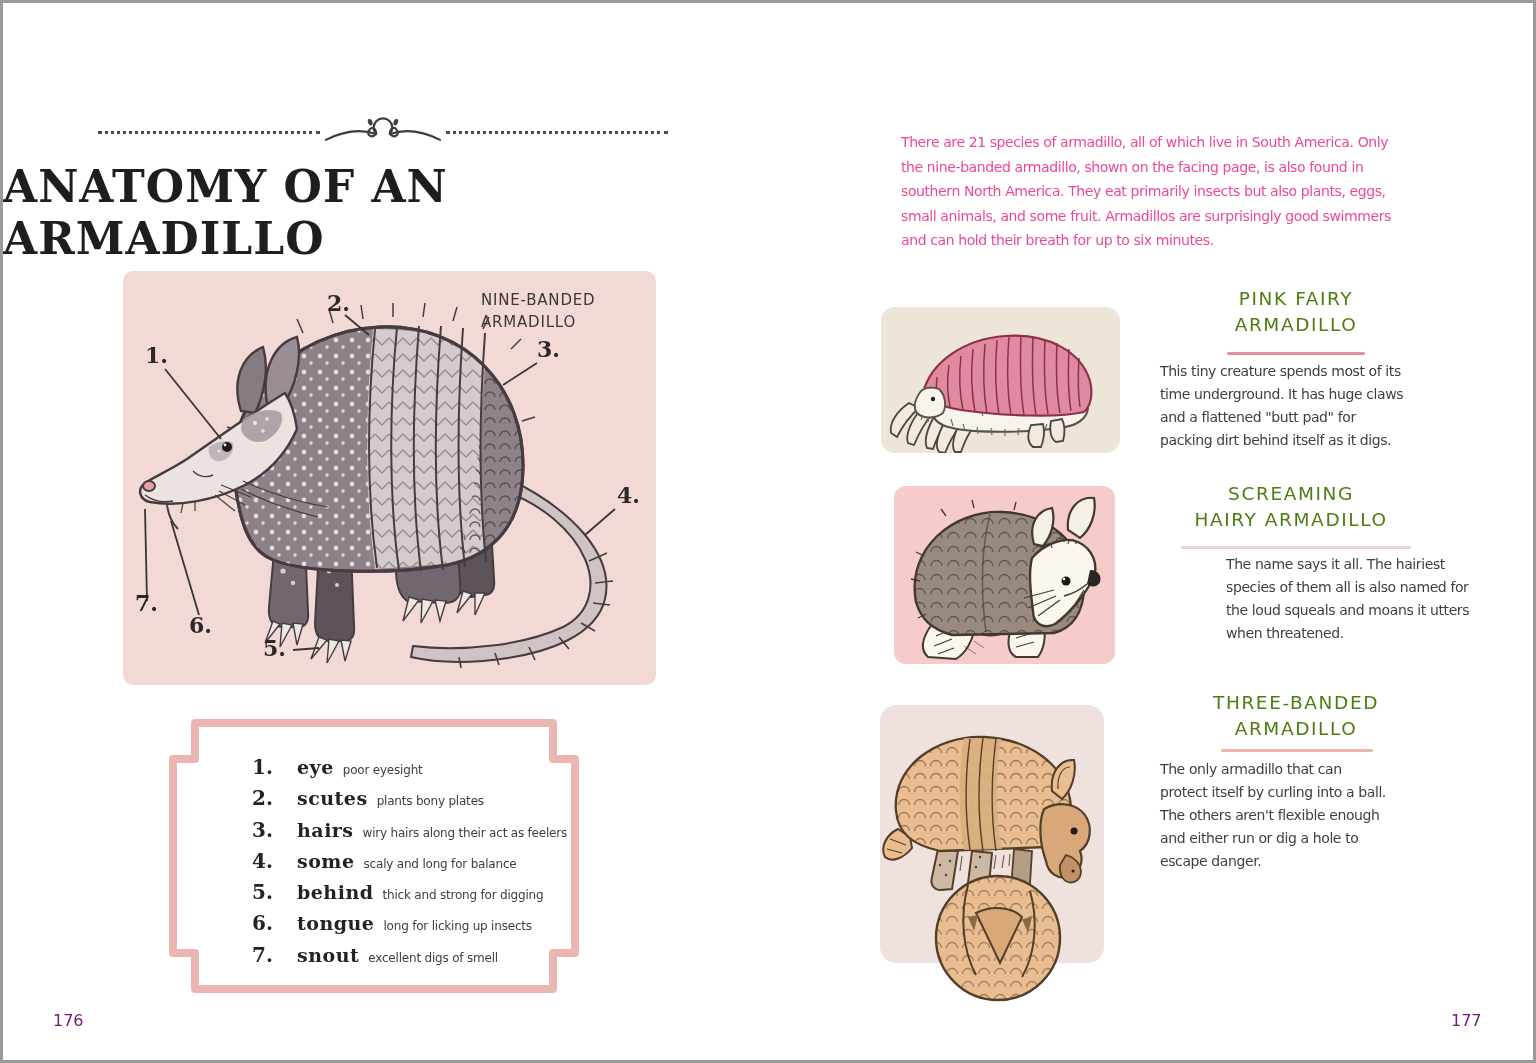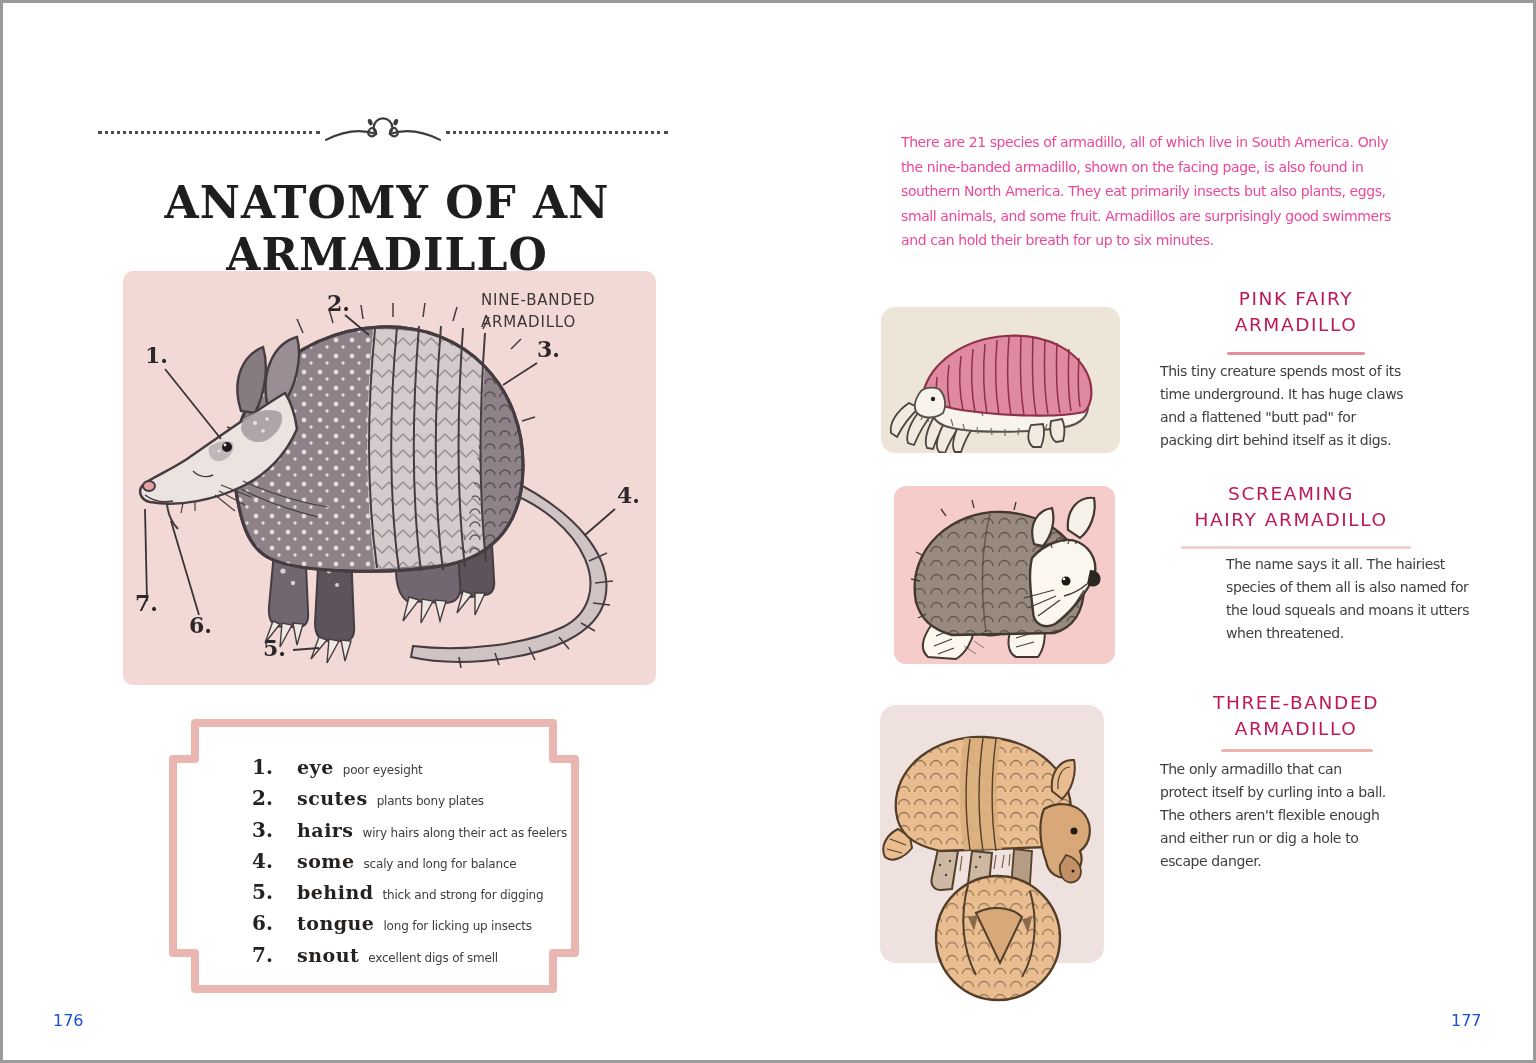--- a/index.html
+++ b/index.html
@@ -6,58 +6,58 @@
   .sheet{position:relative;width:1536px;height:1063px;background:#ffffff;
          border:3px solid #9b9b9b;box-sizing:border-box;overflow:hidden;
          font-family:"DejaVu Sans",sans-serif;color:#3b3b3b;}
   .abs{position:absolute;}
 
   
   .ornament{left:95px;top:112px;width:570px;height:34px;display:flex;align-items:center;}
   .dotline{flex:1;height:0;border-top:3px dotted #4d4a4b;}
   .flourish-svg{width:118px;height:32px;flex:0 0 auto;margin:0 4px;}
 
-  .title-line{left:0;width:768px;text-align:center;
+  .title-line{left:0;width:768px;text-align:left;
     font-family:"DejaVu Serif",serif;font-weight:700;color:#201d1e;
-    font-size:44px;letter-spacing:1px;line-height:1;margin-top:16px;}
+    font-size:44px;letter-spacing:1px;line-height:1;}
   .t1{top:162px;} .t2{top:214px;}
 
   .diagram-box{left:120px;top:268px;width:533px;height:414px;
     background:#f3d9d5;border-radius:10px;}
   .diagram-box svg{display:block;width:533px;height:414px;}
   .co-num{font-family:"DejaVu Serif",serif;font-weight:700;font-size:22px;fill:#2b272a;}
   .sp-label{font-family:"DejaVu Sans",sans-serif;font-size:15px;letter-spacing:.8px;fill:#3a3638;}
   .lead{stroke:#3a3336;stroke-width:1.8;fill:none;}
 
   .listbox{left:160px;top:708px;width:422px;height:286px;}
   .listbox svg.frame{position:absolute;left:0;top:0;width:422px;height:286px;}
   .krows{position:absolute;left:80px;top:44px;width:330px;}
   .krow{display:flex;align-items:baseline;height:31.3px;white-space:nowrap;}
   .knum{font-family:"DejaVu Serif",serif;font-weight:700;font-size:20px;color:#26221f;
         width:30px;text-align:right;flex:0 0 auto;}
   .kterm{font-family:"DejaVu Serif",serif;font-weight:700;font-size:19px;color:#26221f;
         margin-left:24px;letter-spacing:.5px;}
   .kdesc{font-size:12px;color:#403d3d;margin-left:9px;letter-spacing:-.2px;}
 
-  .pagenum{font-size:16px;color:#1d4ed8;}
+  .pagenum{font-size:16px;color:#701a75;}
   .pn-left{left:50px;top:1008px;}
   .pn-right{left:1448px;top:1008px;}
 
   
   .intro{left:898px;top:127px;width:560px;font-size:14px;letter-spacing:-.4px;
          line-height:24.5px;white-space:pre;color:#ec4899;}
 
   .card{border-radius:14px;}
   .card svg{display:block;}
   .card-1{left:878px;top:304px;width:239px;height:146px;background:#eee5d9;}
   .card-2{left:891px;top:483px;width:221px;height:178px;background:#f6cccb;border-radius:12px;}
   .card-3{left:877px;top:702px;width:224px;height:302px;background:transparent;}
 
   .sec-head{width:290px;text-align:center;font-size:18.5px;letter-spacing:1.6px;
-            color:#be185d;line-height:26px;}
+            color:#4d7c0f;line-height:26px;}
   .sh-1{left:1148px;top:283px;} .sh-2{left:1143px;top:478px;} .sh-3{left:1148px;top:687px;}
   .underline{height:3px;border-radius:2px;}
   .ul-1{left:1224px;top:349px;width:138px;background:#e48f9b;}
   .ul-2{left:1178px;top:543px;width:230px;background:#eed2cf;}
   .ul-3{left:1218px;top:746px;width:152px;background:#efb3ab;}
 
   .sec-body{width:320px;font-size:14px;letter-spacing:-.4px;line-height:23px;
             white-space:pre;color:#413e3e;}
   .sb-1{left:1157px;top:357px;} .sb-2{left:1223px;top:550px;} .sb-3{left:1157px;top:755px;}
 </style>

